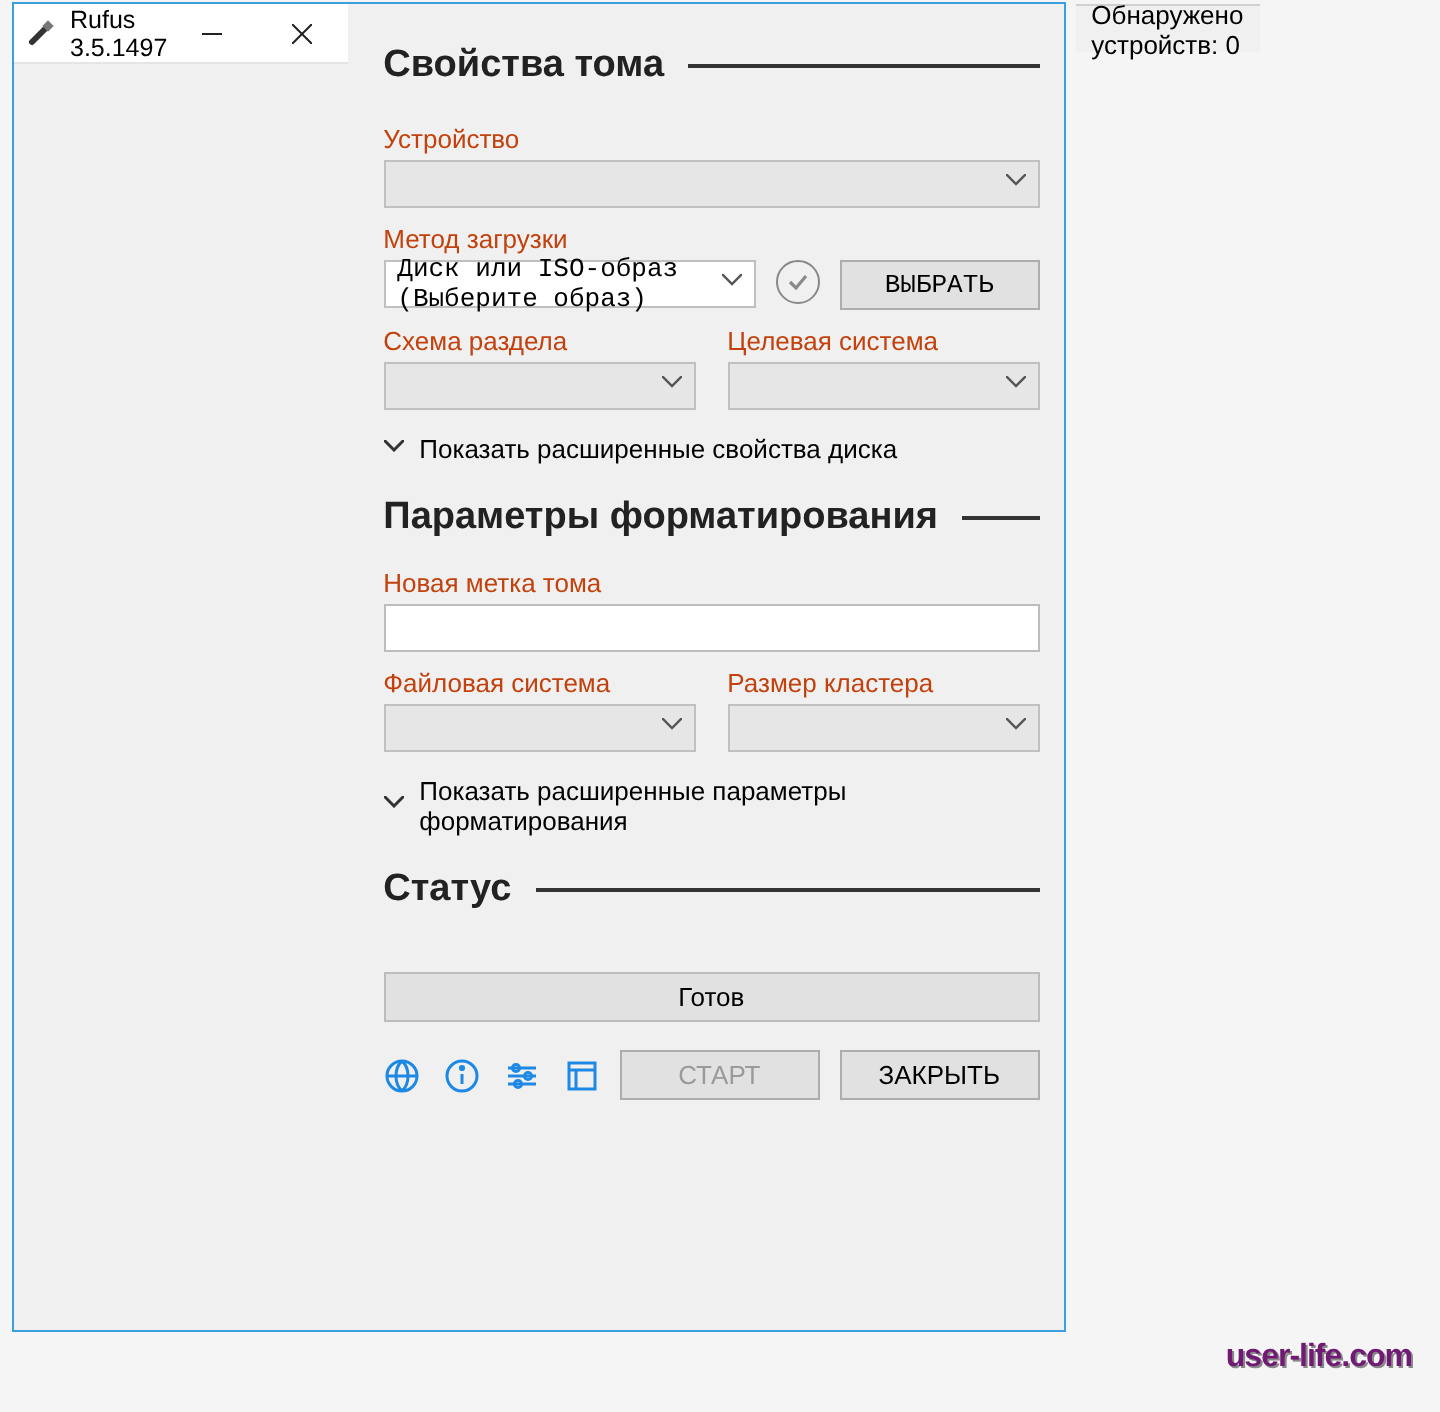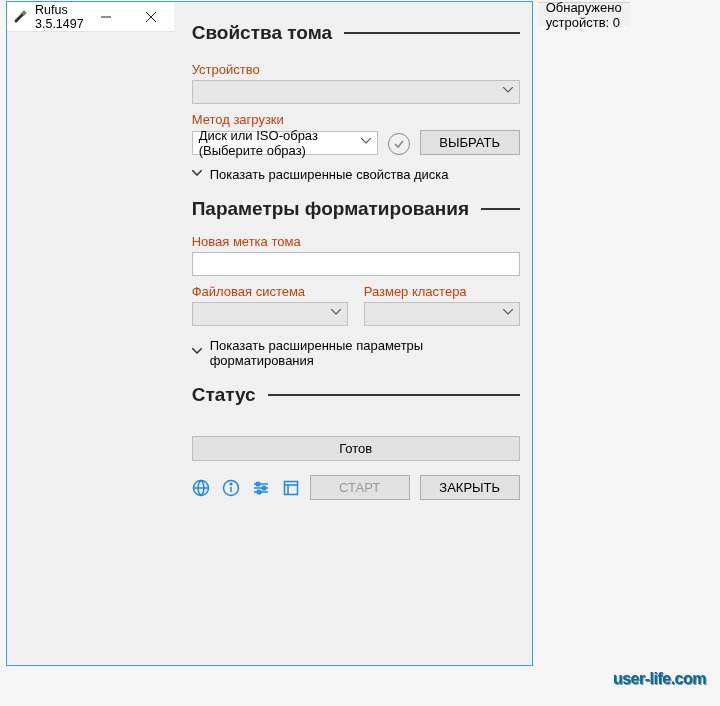--- a/index.html
+++ b/index.html
@@ -85,21 +85,21 @@
   }
   .select.light { background: #fff; }
   .select .sel-text { flex: 1; text-align: left; }
   .chev {
     width: 10px; height: 10px;
     display: inline-block;
   }
   .chev svg { display: block; }
   .row { display: flex; gap: 16px; }
   .col { flex: 1; display: flex; flex-direction: column; }
-  .boot-row { display: flex; align-items: flex-end; gap: 10px; }
+  .boot-row { display: flex; align-items: flex-start; gap: 10px; font-family: Liberation Mono, monospace; }
   .boot-row .select { flex: 1; }
   .circ-icon {
     width: 22px; height: 22px;
     border: 1.5px solid #888;
     border-radius: 50%;
     display: flex; align-items: center; justify-content: center;
     color: #888;
   }
   .btn {
     height: 25px;
@@ -160,21 +160,21 @@
     padding: 0 8px;
     display: flex;
     align-items: center;
     font-size: 13px;
     background: #f0f0f0;
   }
   .watermark {
     position: absolute;
     right: 14px;
     bottom: 18px;
-    color: #0369a1;
+    color: #701a75;
     text-shadow: 1px 1px 0 #888;
     font-size: 16px;
     font-family: Arial, sans-serif;
     font-weight: bold;
     letter-spacing: -0.5px;
   }
 </style>
 </head>
 <body>
 
@@ -233,20 +233,44 @@
       <div class="circ-icon">
         <svg width="12" height="12" viewBox="0 0 12 12">
             <path d="M2 6 L5 9 L10 3" fill="none" stroke="#888" stroke-width="1.6"></path>
           </svg>
       </div>
       <div class="btn" style="width:100px">
         <span>ВЫБРАТЬ</span>
       </div>
     </div>
 
+    <div class="row">
+      <div class="col">
+        <div class="label">Схема раздела</div>
+        <div class="select">
+          <span class="sel-text"></span>
+          <span class="chev">
+              <svg width="10" height="6">
+                <path d="M0 0 L5 5 L10 0" fill="none" stroke="#555" stroke-width="1.2"></path>
+              </svg>
+            </span>
+        </div>
+      </div>
+      <div class="col">
+        <div class="label">Целевая система</div>
+        <div class="select">
+          <span class="sel-text"></span>
+          <span class="chev">
+              <svg width="10" height="6">
+                <path d="M0 0 L5 5 L10 0" fill="none" stroke="#555" stroke-width="1.2"></path>
+              </svg>
+            </span>
+        </div>
+      </div>
+    </div>
 
     <div class="toggle">
       <span class="chev">
           <svg width="10" height="6">
             <path d="M0 0 L5 5 L10 0" fill="none" stroke="#333" stroke-width="1.5"></path>
           </svg>
         </span>
       <span>Показать расширенные свойства диска</span>
     </div>
 

